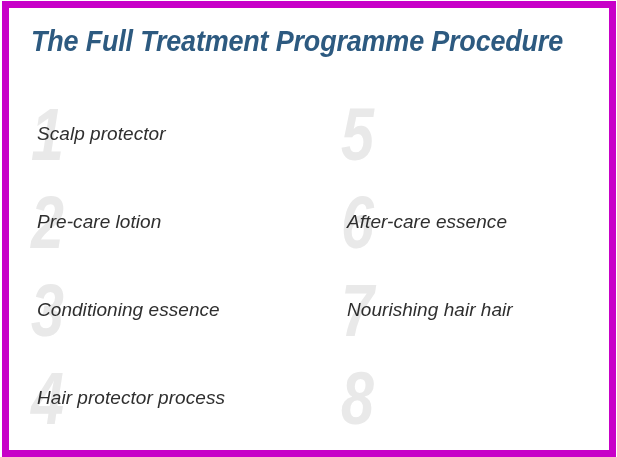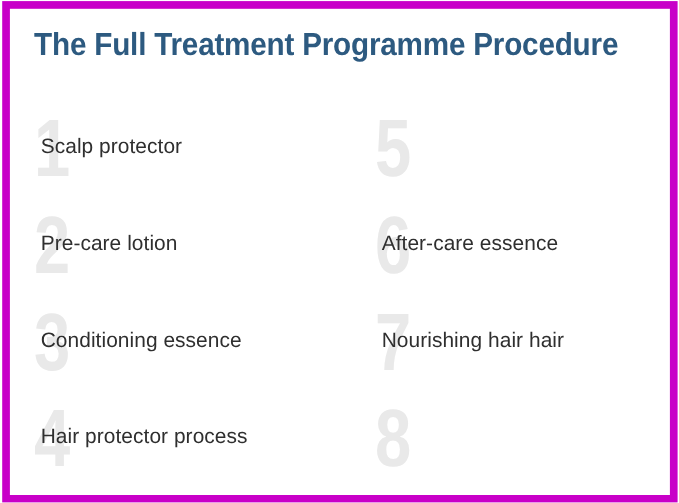--- a/index.html
+++ b/index.html
@@ -9,20 +9,21 @@
   }
 
   #slide {
     position: relative;
     width: 617px;
     height: 457px;
     background: #ffffff;
     box-sizing: border-box;
     overflow: hidden;
     font-family: "Liberation Sans", "DejaVu Sans", sans-serif;
+    font-style: italic;
   }
 
   
   .frame {
     position: absolute;
     left: 2px;
     top: 1px;
     right: 1px;
     bottom: 0px;
     border: 7px solid #c800c8;

